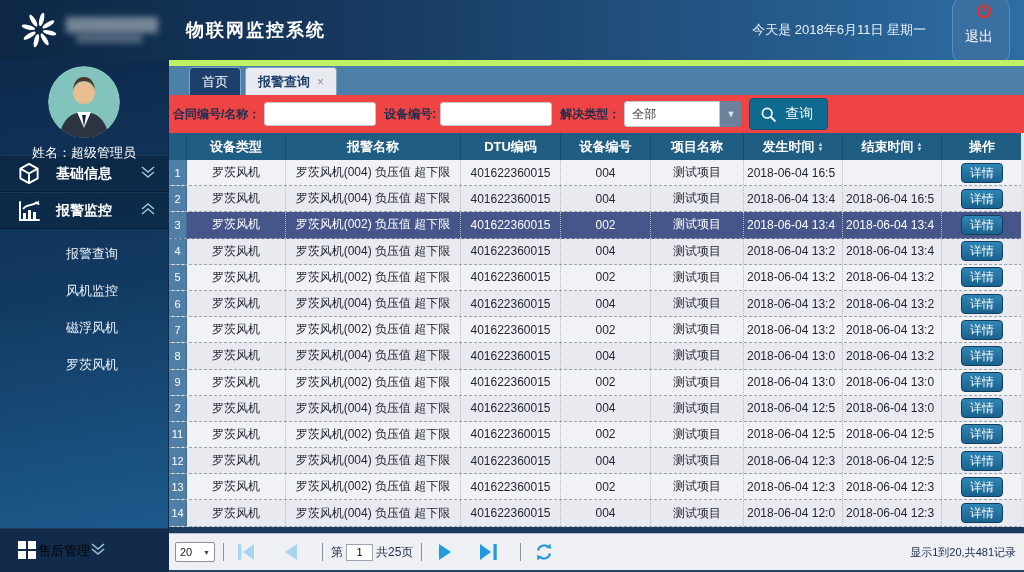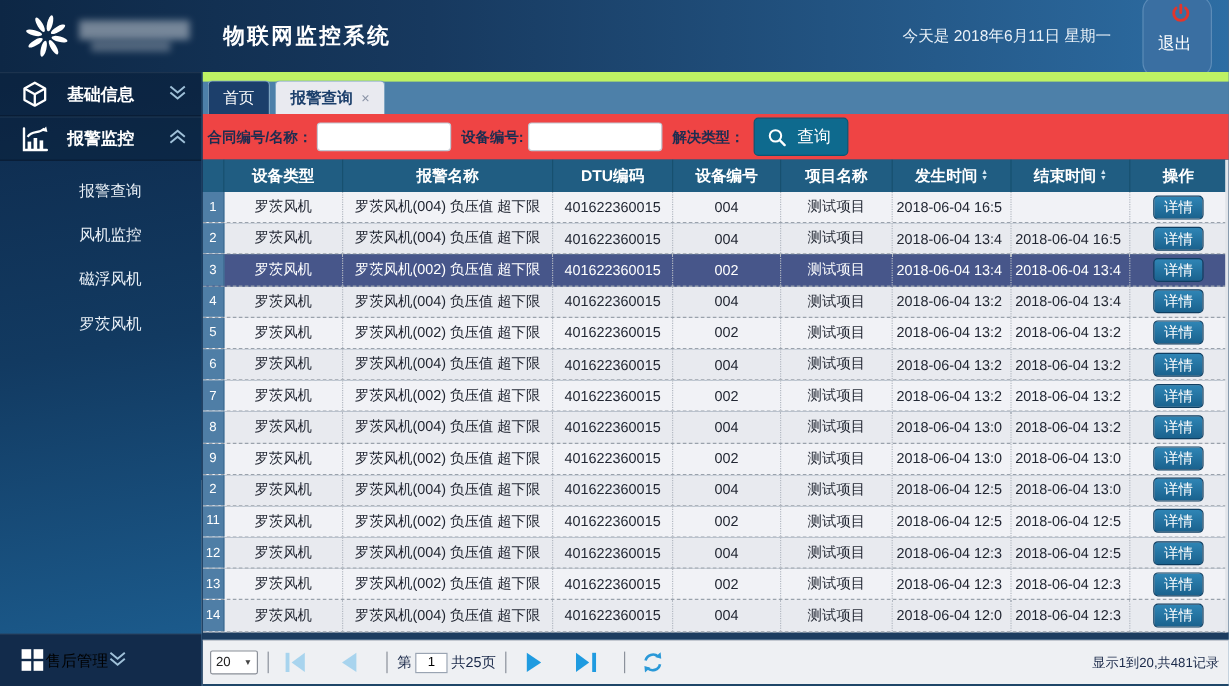--- a/index.html
+++ b/index.html
@@ -35,21 +35,21 @@
   .menu-item .chev { margin-left:auto; }
   .submenu { padding:6px 0 0 0; }
   .submenu-item { height:37px; line-height:37px; padding-left:66px; color:#eaf1f8; font-size:13px; cursor:pointer; }
   .aftersales { position:absolute; left:0; bottom:0; width:168px; height:44px;
                 background:#122b4b; border-top:1px solid rgba(255,255,255,.08); }
   .aftersales .menu-row { height:100%; display:flex; align-items:center; padding:0 12px 0 16px; cursor:pointer; }
 
   
   .main { position:absolute; left:168px; top:60px; width:856px; height:512px; background:#4d80a9;
           border-left:1px solid #0e2a4a; display:flex; flex-direction:column; }
-  .tabbar { height:35px; background:#4d80a9; border-top:8px solid #bef264; display:flex; align-items:flex-end; padding-left:4px; }
+  .tabbar { height:35px; background:#4d80a9; border-top:6px solid #bef264; display:flex; align-items:flex-end; padding-left:20px; }
   .tab { height:28px; display:flex; align-items:center; padding:0 12px; font-size:13px;
          border-radius:4px 4px 0 0; margin-right:4px; cursor:pointer; border:1px solid #7fa5c2; border-bottom:none; }
   .tab-dark { background:#1c3f6b; color:#ffffff; }
   .tab-light { background:#e9eaf0; color:#1c3f6b; font-weight:bold; }
   .tab-close { font-weight:normal; color:#8a93a6; margin-left:7px; font-size:12px; cursor:pointer; }
 
   .filterbar { height:38px; background:#ef4444; display:flex; align-items:center; padding-left:4px; }
   .flabel { color:#1d2d50; font-size:12px; font-weight:bold; white-space:nowrap; }
   .finput { width:112px; height:24px; border:1px solid #c2c8d2; border-radius:3px; background:#ffffff; margin:0 4px; padding:0 5px; font-size:12px; }
   .fselect { display:flex; align-items:center; margin-left:4px; height:26px; cursor:pointer; }
@@ -126,20 +126,38 @@
         <svg width="18" height="18" viewBox="0 0 20 20">
           <path d="M10 2.5 v7" stroke="#e3352b" stroke-width="2.6" stroke-linecap="round" fill="none"></path>
           <path d="M5.6 5.2 a6.6 6.6 0 1 0 8.8 0" stroke="#e3352b" stroke-width="2.6" stroke-linecap="round" fill="none"></path>
         </svg>
         <span>退出</span>
       </button>
     </div>
   </div>
 
   <div class="sidebar">
+    <div class="profile">
+      <svg class="avatar" viewBox="0 0 72 72">
+        <defs>
+            <clipPath id="avclip">
+              <circle cx="36" cy="36" r="36"></circle>
+            </clipPath>
+          </defs>
+        <g clip-path="url(#avclip)">
+          <rect width="72" height="72" fill="#82c4bd"></rect>
+          <path d="M11 74 C13 52 25 46 36 46 C47 46 59 52 61 74 Z" fill="#2b3440"></path>
+          <path d="M29 46 L36 62 L43 46 Z" fill="#ffffff"></path>
+          <path d="M34 49 h4 l-2 12 z" fill="#1b2430"></path>
+          <circle cx="36" cy="27" r="11" fill="#e9bd92"></circle>
+          <path d="M25 26 a11 11 0 0 1 22 0 c0-9-4-15-11-15 s-11 6-11 15z" fill="#4a3728"></path>
+        </g>
+      </svg>
+      <div class="username">姓名：超级管理员</div>
+    </div>
 
     <div class="menu">
 
       <div class="menu-item">
         <span class="mi-icon">
           <svg width="24" height="23" viewBox="0 0 24 24">
             <path d="M12 2 L21 7 V17 L12 22 L3 17 V7 Z" stroke="#ffffff" stroke-width="2" fill="none" stroke-linejoin="round"></path>
             <path d="M3 7 L12 12 L21 7 M12 12 V22" stroke="#ffffff" stroke-width="2" fill="none" stroke-linejoin="round"></path>
           </svg>
         </span>
@@ -215,20 +233,24 @@
         <span class="tab-close">×</span>
       </div>
     </div>
 
     <div class="filterbar">
       <span class="flabel">合同编号/名称：</span>
       <input class="finput" type="text" value="" style="">
       <span class="flabel" style="margin-left:4px;">设备编号:</span>
       <input class="finput" type="text" value="" style="">
       <span class="flabel" style="margin-left:4px;">解决类型：</span>
+      <div class="fselect">
+        <div class="sel-box">全部</div>
+        <div class="sel-arrow">▼</div>
+      </div>
       <button class="search-btn">
         <svg width="17" height="17" viewBox="0 0 20 20">
           <circle cx="8.5" cy="8.5" r="5.6" stroke="#ffffff" stroke-width="2" fill="none"></circle>
           <line x1="12.8" y1="12.8" x2="17.5" y2="17.5" stroke="#ffffff" stroke-width="2.4" stroke-linecap="round"></line>
         </svg>
         <span>查询</span>
       </button>
     </div>
 
     <div class="table">

